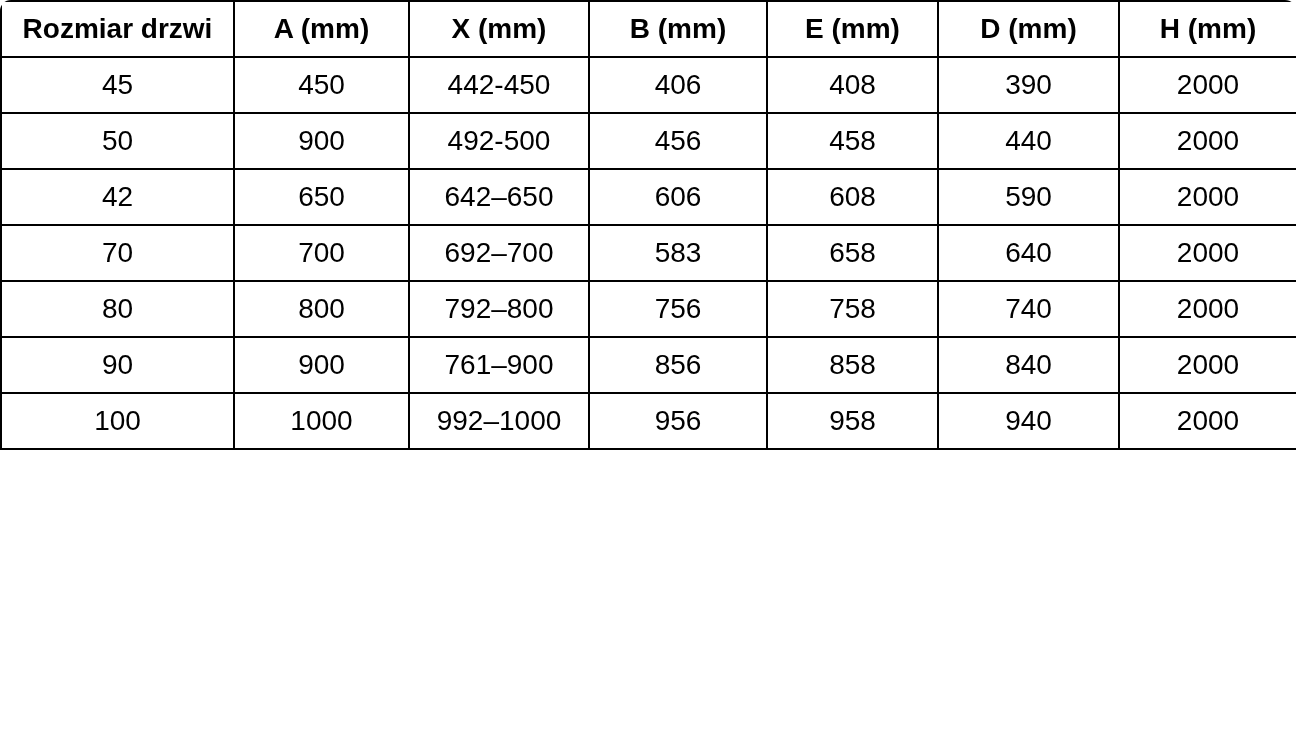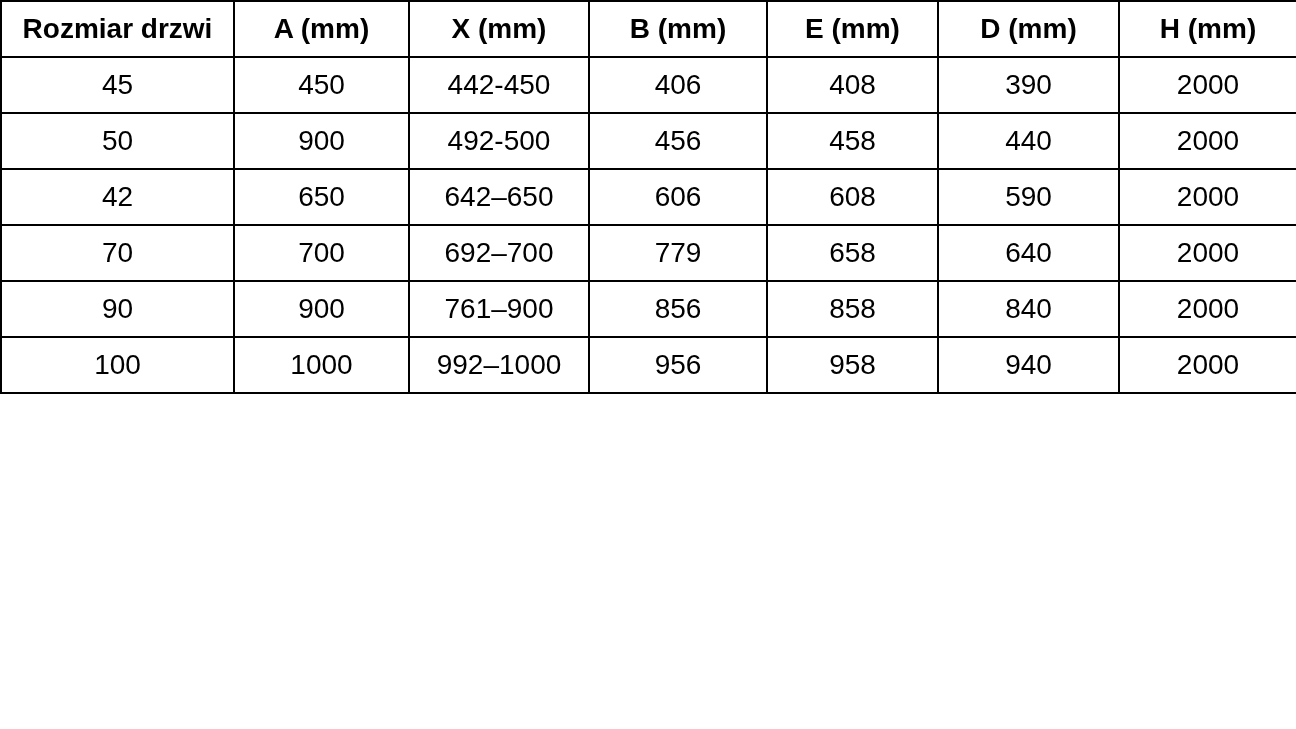--- a/index.html
+++ b/index.html
@@ -6,20 +6,21 @@
   html, body {
     margin: 0;
     padding: 0;
     background: #ffffff;
   }
   .page {
     width: 1296px;
     height: 729px;
     background: #ffffff;
     overflow: hidden;
+    border-radius: 11px;
   }
   table.size-table {
     border-collapse: collapse;
     table-layout: fixed;
     width: 1296px;
     font-family: "Liberation Sans", "DejaVu Sans", sans-serif;
     color: #000000;
   }
   table.size-table col.c1 { width: 233px; }
   table.size-table col.c2 { width: 175px; }
@@ -97,23 +98,32 @@
           <td>642–650</td>
           <td>606</td>
           <td>608</td>
           <td>590</td>
           <td>2000</td>
         </tr>
         <tr>
           <td>70</td>
           <td>700</td>
           <td>692–700</td>
-          <td>779</td>
+          <td>583</td>
           <td>658</td>
           <td>640</td>
+          <td>2000</td>
+        </tr>
+        <tr>
+          <td>80</td>
+          <td>800</td>
+          <td>792–800</td>
+          <td>756</td>
+          <td>758</td>
+          <td>740</td>
           <td>2000</td>
         </tr>
         <tr>
           <td>90</td>
           <td>900</td>
           <td>761–900</td>
           <td>856</td>
           <td>858</td>
           <td>840</td>
           <td>2000</td>

